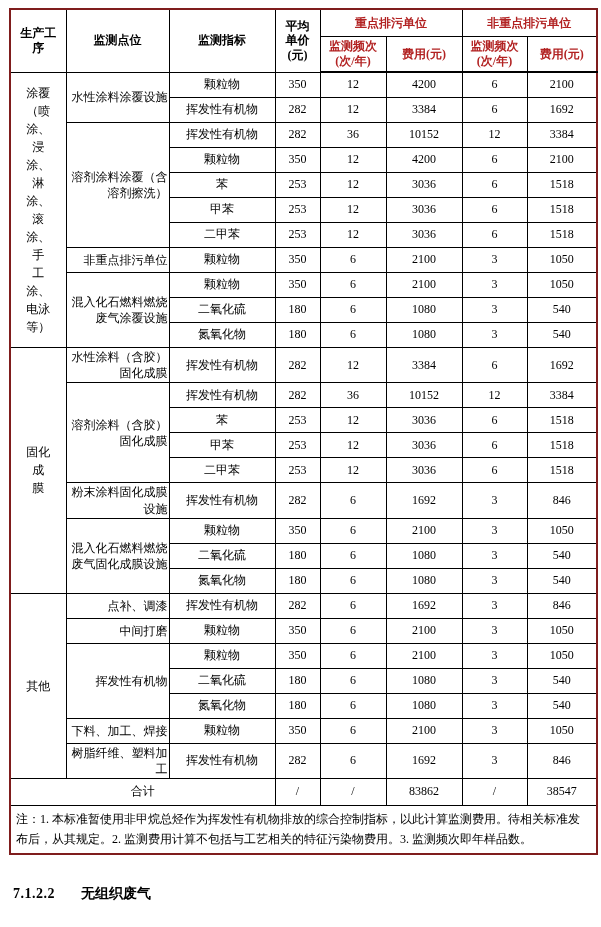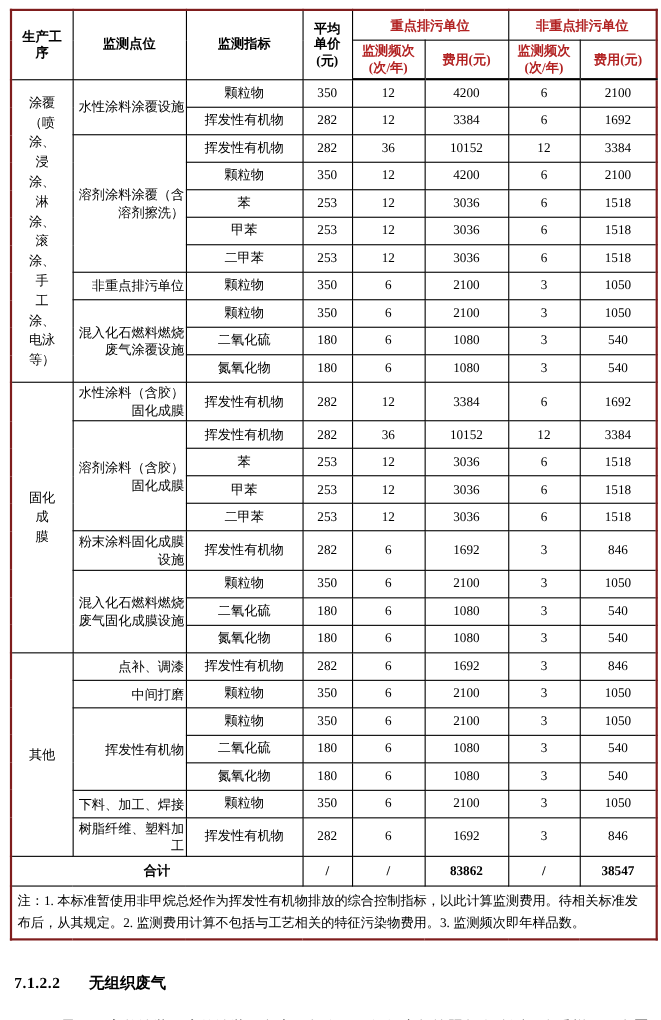--- a/index.html
+++ b/index.html
@@ -19,21 +19,21 @@
   }
   .fee-table thead th { font-weight:bold; white-space:pre-line; line-height:1.22; }
   .fee-table thead tr.group-row th { height:24px; }
   .fee-table thead tr.sub-row th { height:32px; border-bottom:2px solid #000; }
   .accent { color:var(--accent,#b22222);margin-left:40px; }
   .fee-table tbody td { height:22px; line-height:1.28; }
   .fee-table td.proc { white-space:pre-line; line-height:1.5; padding:1px 15px; }
   .fee-table td.point {
     text-align:right; padding:1px 1px 1px 4px; white-space:pre-line; line-height:1.35;
   }
-  .fee-table tr.total-row td { font-weight:bold; height:24px; }
+  .fee-table tr.total-row td { font-weight:normal; height:24px; }
   .fee-table td.note {
     text-align:left; padding:4px 5px; line-height:1.62; font-size:12px; height:auto;margin-left:16px;
   }
 
   .sec-heading { margin:30px 0 0 4px; font-size:14px; font-weight:bold; }
   .sec-heading .sec-num { margin-right:26px; letter-spacing:0.5px; }
   .body-para {
     margin:16px 0 0 4px; width:577px; font-size:14px; line-height:2.32;
     text-align:justify; text-indent:2em;
   }

